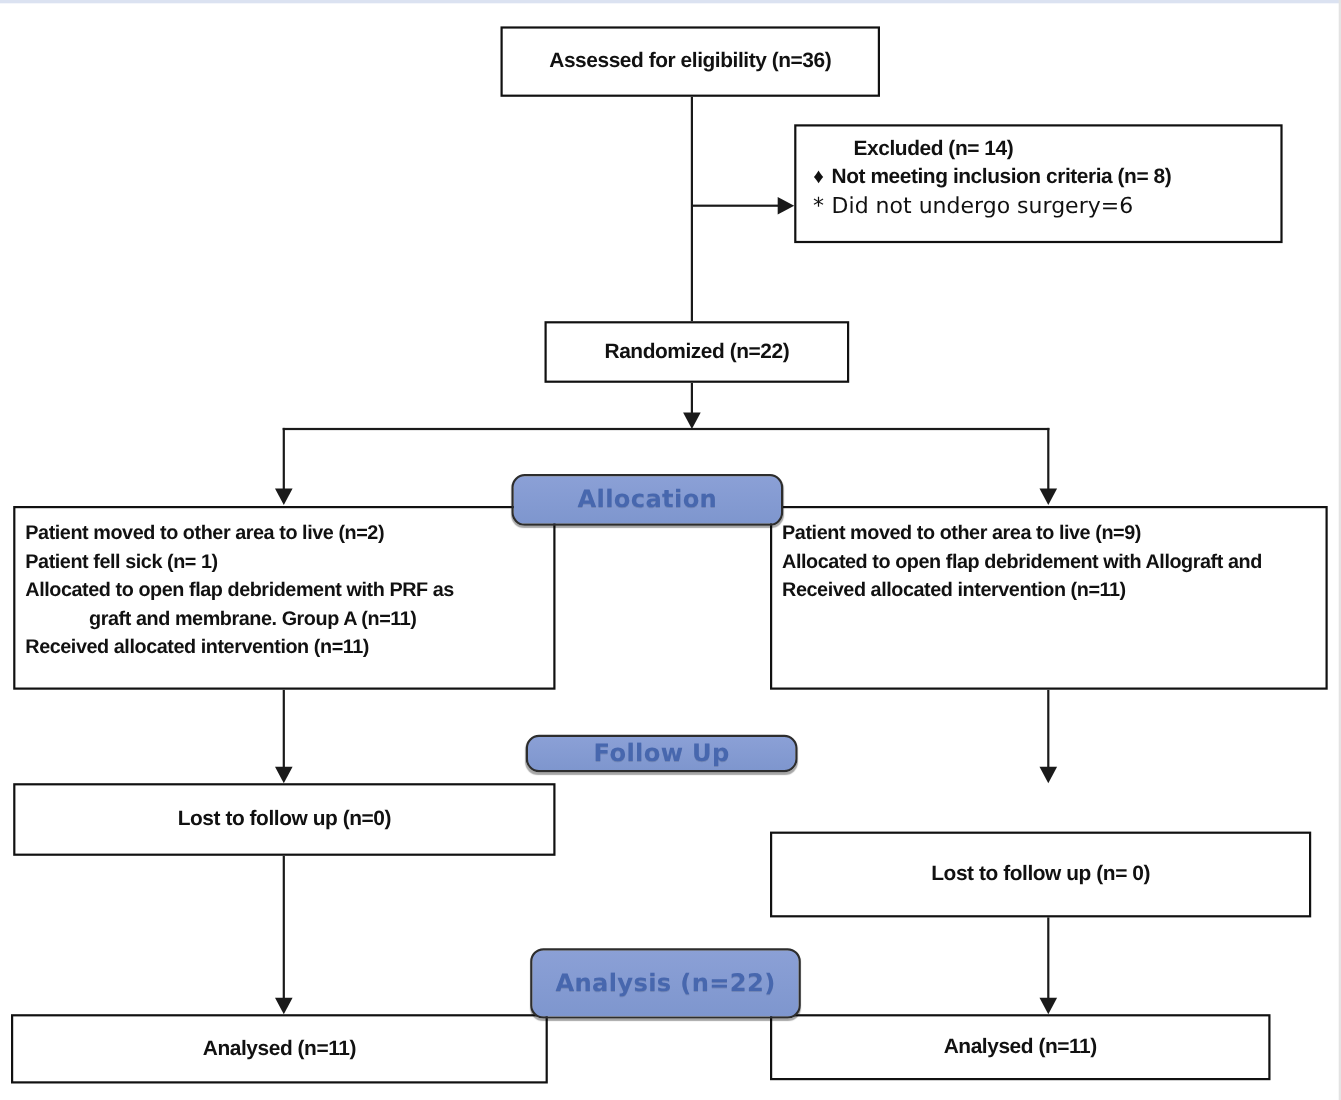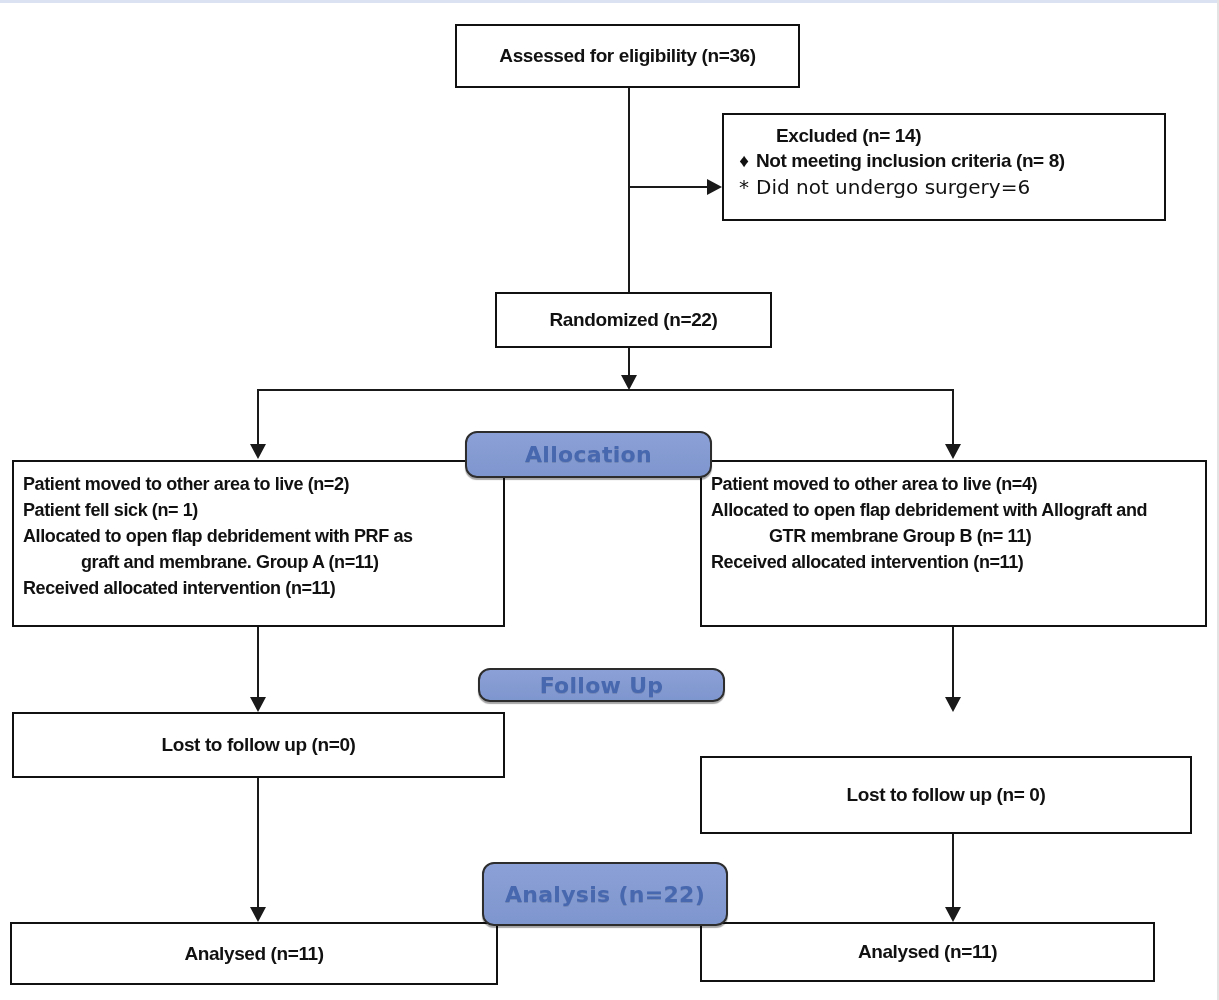--- a/index.html
+++ b/index.html
@@ -118,23 +118,22 @@
 
   <div class="fbox multiline" style="left:12px;top:460px;width:493px;height:167px;font-size:18px;">
     <div>Patient moved to other area to live (n=2)</div>
     <div>Patient fell sick (n= 1)</div>
     <div>Allocated to open flap debridement with PRF as</div>
     <div class="indent">graft and membrane. Group A (n=11)</div>
     <div>Received allocated intervention (n=11)</div>
   </div>
 
   <div class="fbox multiline" style="left:700px;top:460px;width:507px;height:167px;font-size:18px;">
-    <div>Patient moved to other area to live (n=4)</div>
+    <div>Patient moved to other area to live (n=9)</div>
     <div>Allocated to open flap debridement with Allograft and</div>
-    <div class="indent">GTR membrane Group B (n= 11)</div>
     <div>Received allocated intervention (n=11)</div>
   </div>
 
   <div class="fbox center" style="left:12px;top:712px;width:493px;height:66px;">Lost to follow up (n=0)</div>
 
   <div class="fbox center" style="left:700px;top:712px;width:492px;height:78px;margin-top:44px;">Lost to follow up (n= 0)</div>
 
   <div class="fbox center" style="left:10px;top:922px;width:488px;height:63px;">Analysed (n=11)</div>
 
   <div class="fbox center" style="left:700px;top:922px;width:455px;height:60px;">Analysed (n=11)</div>

